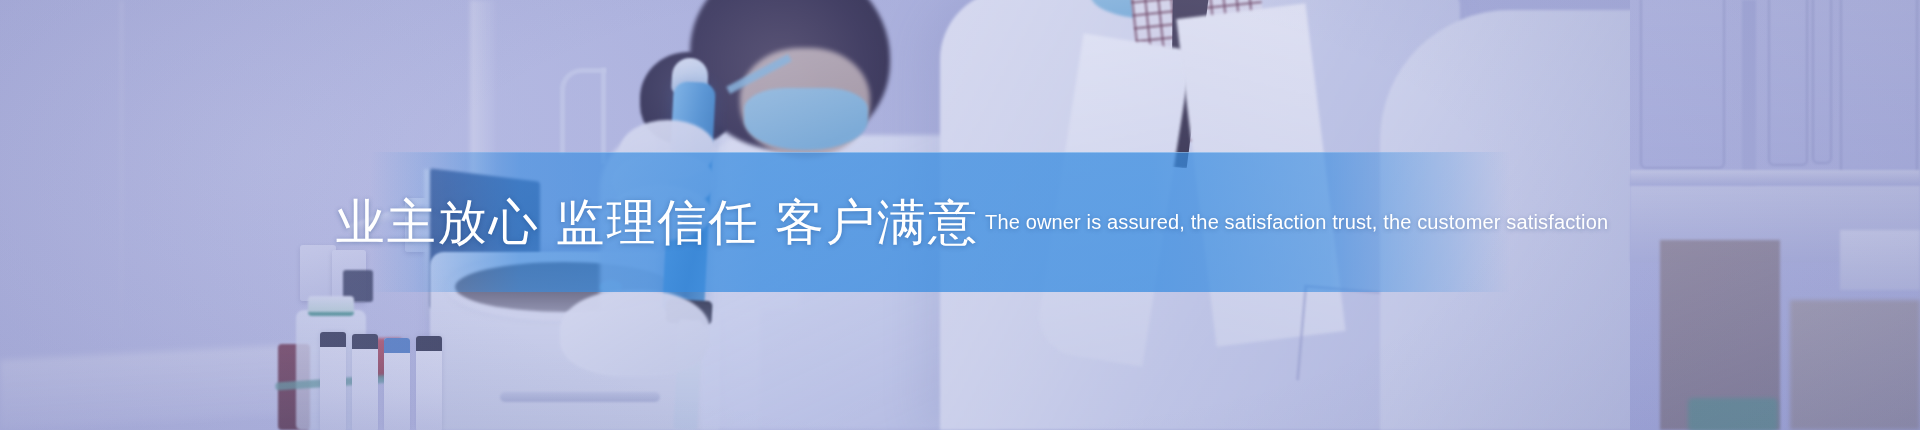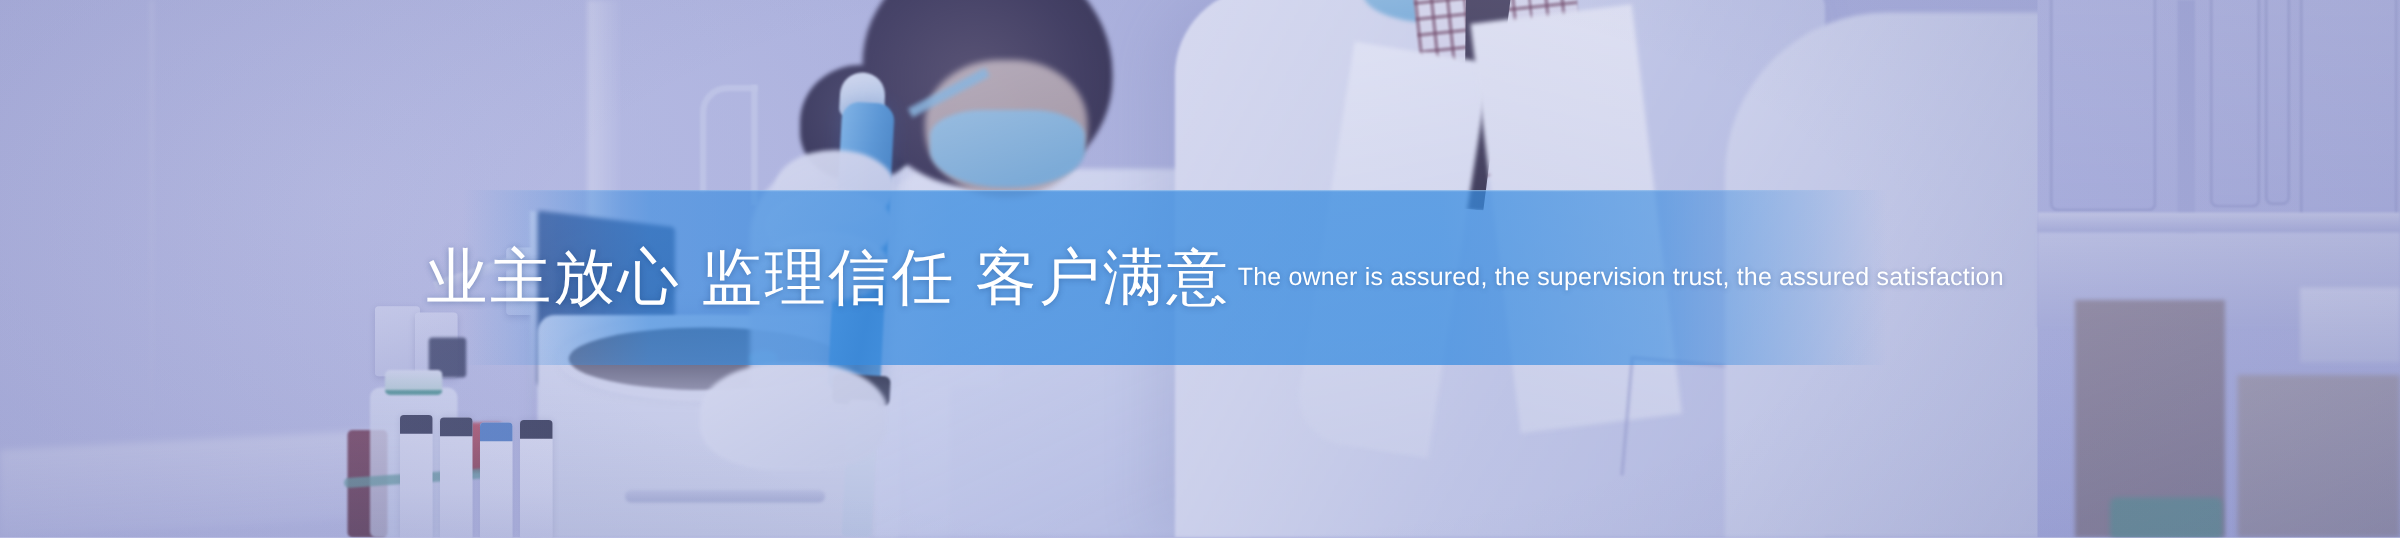--- a/index.html
+++ b/index.html
@@ -557,16 +557,16 @@
 
     <div class="photo-grade"></div>
     <div class="vignette"></div>
   </div>
 
   <div class="band"></div>
   <div class="band-hairline-top"></div>
 
   <div class="text-wrap">
     <div class="headline">业主放心 监理信任  客户满意</div>
-    <div class="subtitle">The owner is assured, the supervision trust, the assured satisfaction</div>
+    <div class="subtitle">The owner is assured, the satisfaction trust, the customer satisfaction</div>
   </div>
 
 </div>
 
 </body></html>

